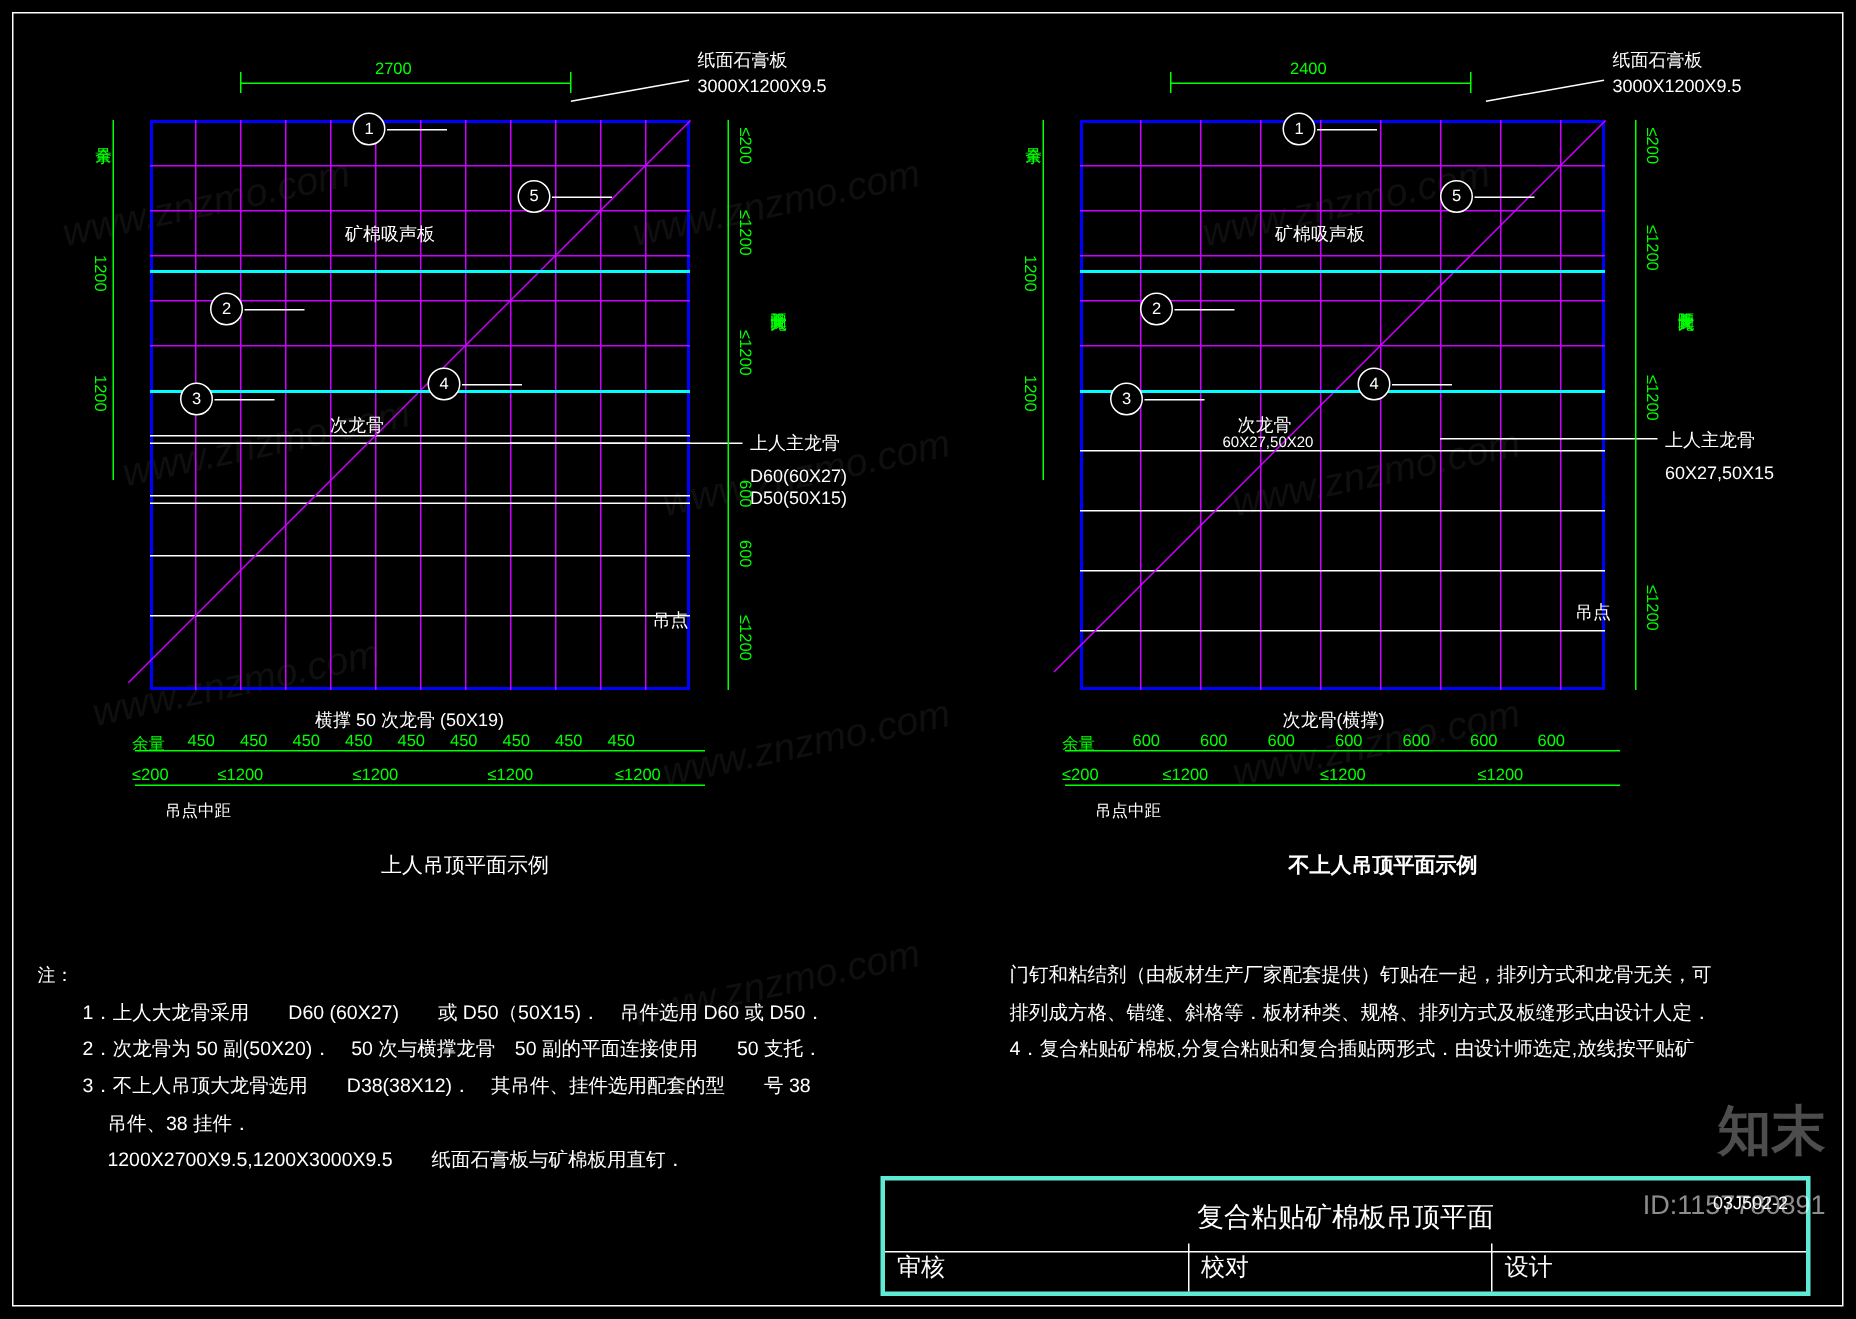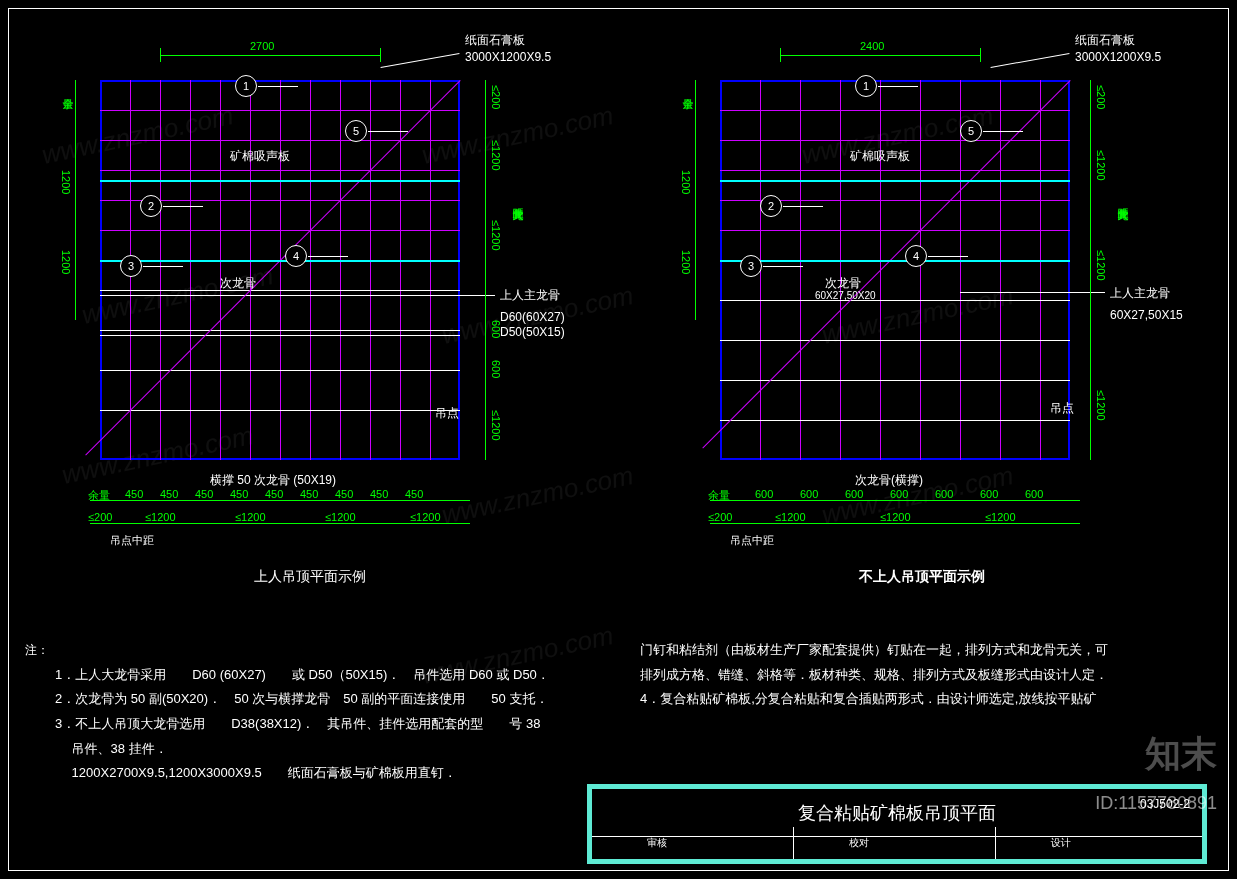--- a/index.html
+++ b/index.html
@@ -61,48 +61,47 @@
   .label-white { position: absolute; color: #fff; font-size: 12px; white-space: nowrap; }
   .plan-title { position: absolute; color: #fff; font-size: 14px; text-align: center; width: 300px; }
   .notes {
     position: absolute;
     top: 638px;
     font-size: 13px;
     color: #fff;
     line-height: 1.9;
   }
   .notes.left { left: 55px; width: 550px; }
-  .notes.right { left: 640px; width: 540px; }
+  .notes.right { left: 673px; width: 540px; }
   .title-block {
     position: absolute;
     bottom: 15px;
     right: 30px;
     width: 620px;
     height: 80px;
-    border: 5px solid #5eead4;
+    border: 3px solid #5eead4;
   }
   .tb-main {
     position: absolute;
     top: 0; left: 0; right: 0; height: 48px;
     display: flex; align-items: center; justify-content: center;
     font-size: 18px;
     border-bottom: 1px solid #fff;
   }
   .tb-row {
     position: absolute;
     bottom: 0; left: 0; right: 0; height: 32px;
     display: flex;
   }
   .tb-cell {
     border-right: 1px solid #fff;
     padding: 4px 8px;
-    font-size: 10px;
+    font-size: 16px;
     display: flex;
     align-items: center;
-    margin-left: 47px;
   }
   .drawing-no { position: absolute; right: 12px; top: 8px; font-size: 12px; color: #fff; }
   .watermark {
     position: absolute;
     color: rgba(255,255,255,0.06);
     font-size: 26px;
     font-style: italic;
     transform: rotate(-12deg);
     pointer-events: none;
   }

